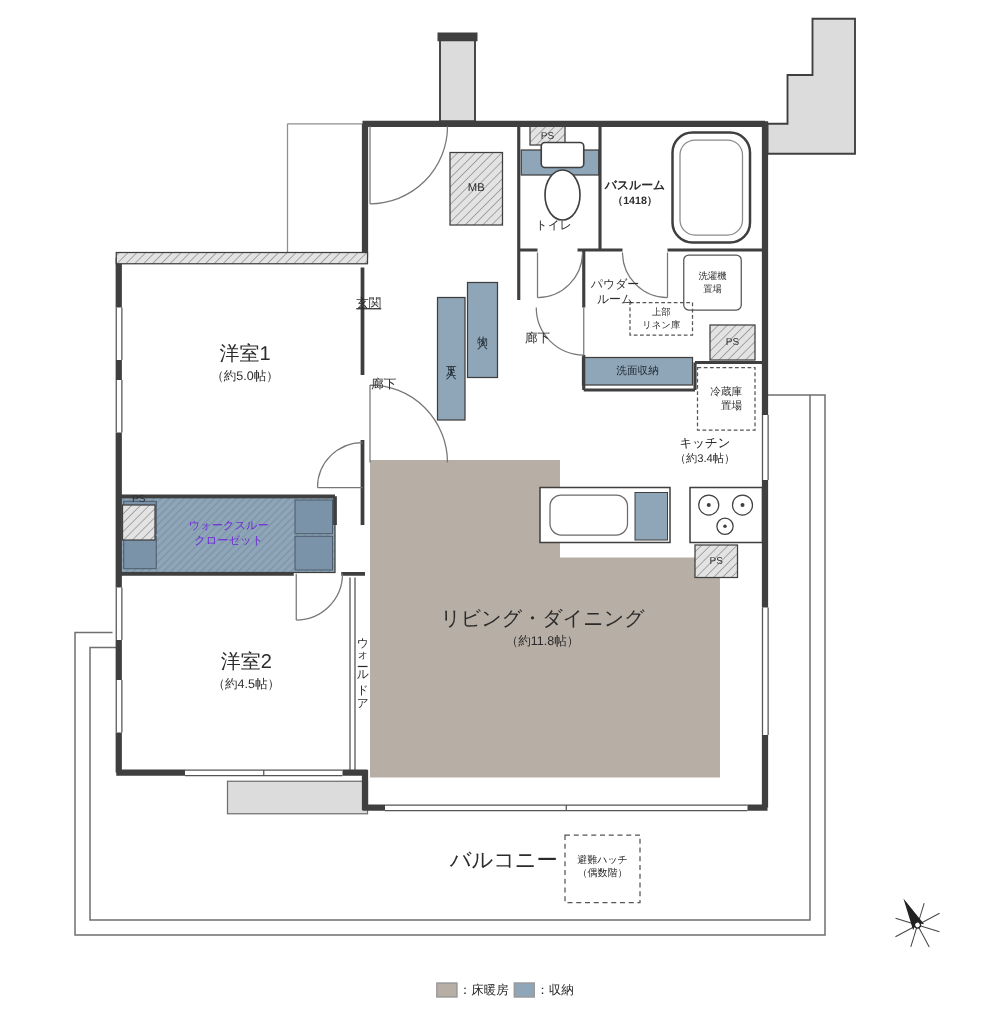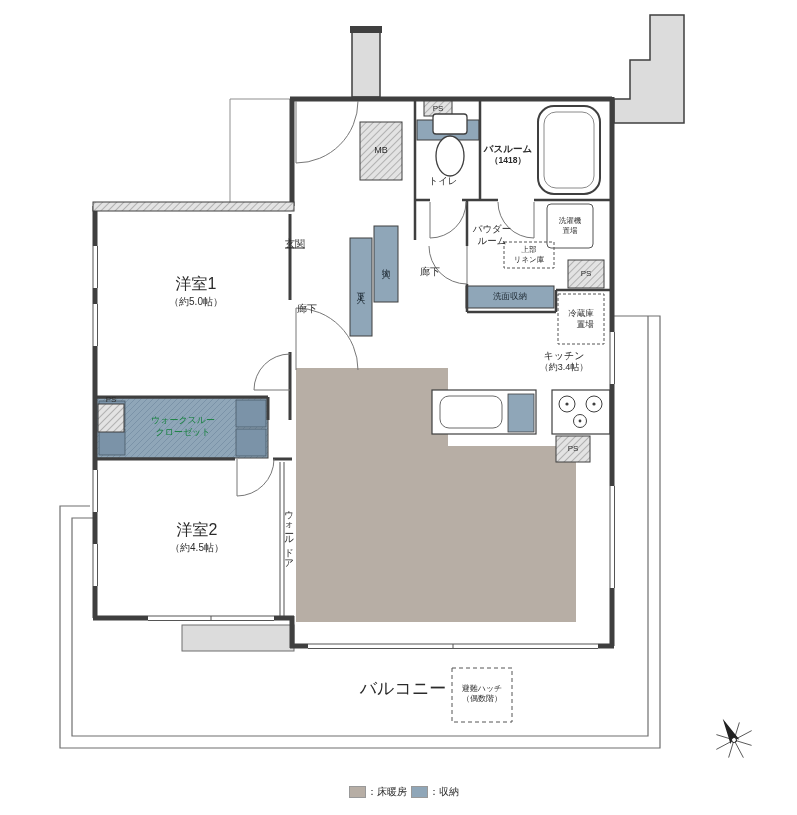--- a/index.html
+++ b/index.html
@@ -153,30 +153,34 @@
     <path d="M0,-24 L5,2 L0,-2 L-5,2 Z" fill="#222"></path>
     <circle r="2.4" fill="#fff" stroke="#222" stroke-width="1"></circle>
   </g>
 </svg>
 
 <div class="lbl" style="left:196px; top:291px;">
   <div class="s12">洋室1</div>
   <div class="s10">（約5.0帖）</div>
 </div>
 
-<div class="lbl" style="left:183px; top:427px; color:#15803d;">
+<div class="lbl" style="left:183px; top:427px; color:#6d28d9;">
   <div class="s9">ウォークスルー</div>
   <div class="s9">クローゼット</div>
 </div>
 
 <div class="lbl" style="left:197px; top:537px;">
   <div class="s12">洋室2</div>
   <div class="s10">（約4.5帖）</div>
 </div>
 
+<div class="lbl" style="left:434px; top:503px;">
+  <div class="s12">リビング・ダイニング</div>
+  <div class="s10">（約11.8帖）</div>
+</div>
 
 <div class="lbl" style="left:524px; top:361px;margin-left:40px;">
   <div class="s10">キッチン</div>
   <div class="s9">（約3.4帖）</div>
 </div>
 
 <div class="lbl s10" style="left:295px; top:243px;text-decoration:underline;">玄関</div>
 <div class="lbl s10" style="left:307px; top:308px;">廊下</div>
 <div class="lbl s10" style="left:430px; top:271px;">廊下</div>
 <div class="lbl s95" style="left:443px; top:181px;">トイレ</div>

